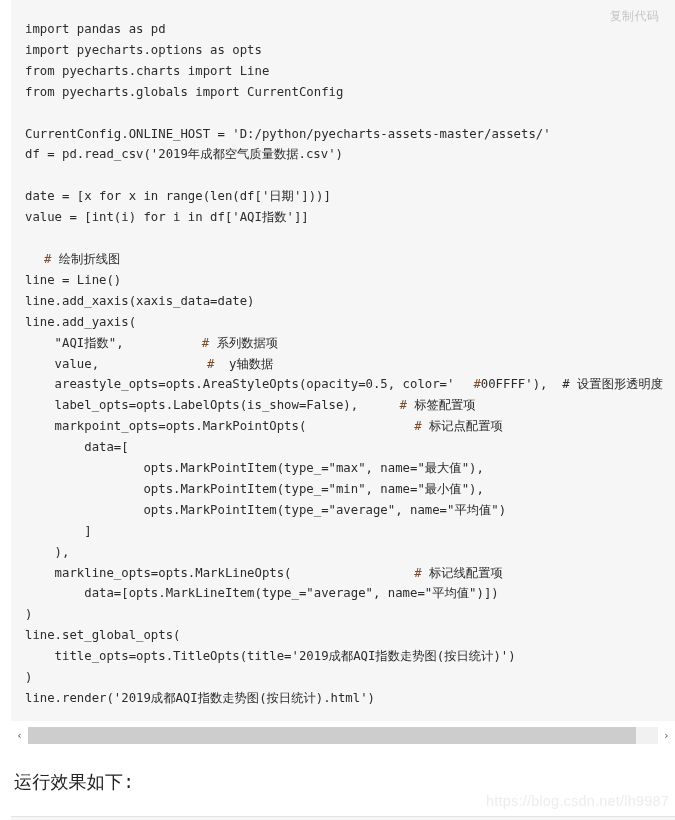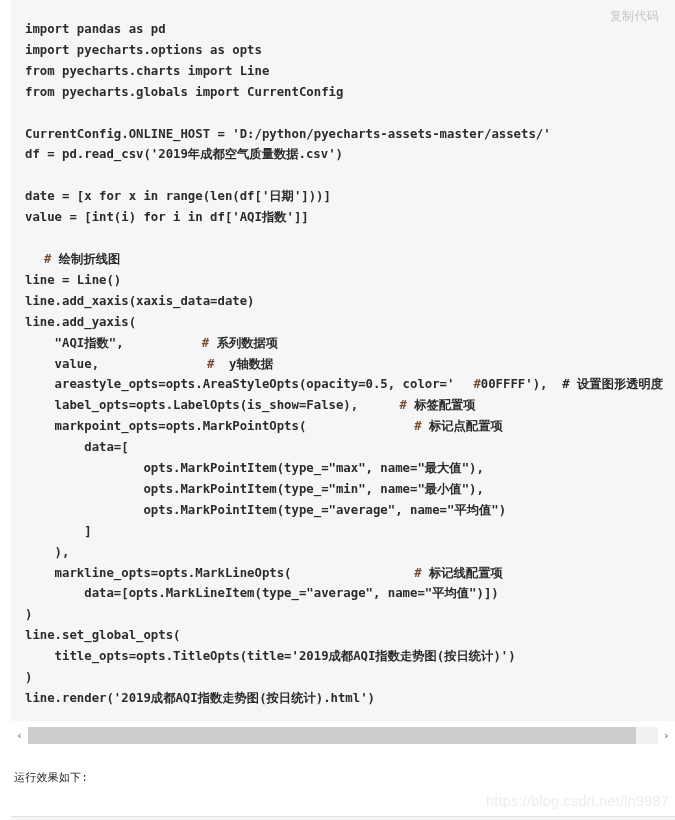--- a/index.html
+++ b/index.html
@@ -51,21 +51,21 @@
   pre#code-pre {
     margin: 0;
     padding: 19px 0 10px 14px;
     font-family: "DejaVu Sans Mono", "Liberation Mono", monospace;
     font-size: 12.3px;
     line-height: 20.9px;
     color: #2b2b2b;
     white-space: pre;
     tab-size: 4;
   }
-  pre#code-pre .ln { display: block; min-height: 20.9px; font-weight: bold; }
+  pre#code-pre .ln { display: block; min-height: 20.9px; }
   .cmt { color: #7a4c2e; margin-left: 19px; }
   .cmt .zh { color: #2b2b2b; }
 
   
   #hscroll {
     position: absolute;
     left: 11px;
     top: 727px;
     width: 664px;
     height: 17px;
@@ -98,21 +98,21 @@
     width: 96.5%;
     background: #cdcdcd;
     cursor: pointer;
   }
 
   
   #caption {
     position: absolute;
     left: 14px;
     top: 770px;
-    font-size: 11px;
+    font-size: 18px;
     color: #222222;
     font-family: Liberation Mono, monospace;
     letter-spacing: 0.2px;
   }
 
   
   #watermark {
     position: absolute;
     right: 6px;
     top: 793px;

